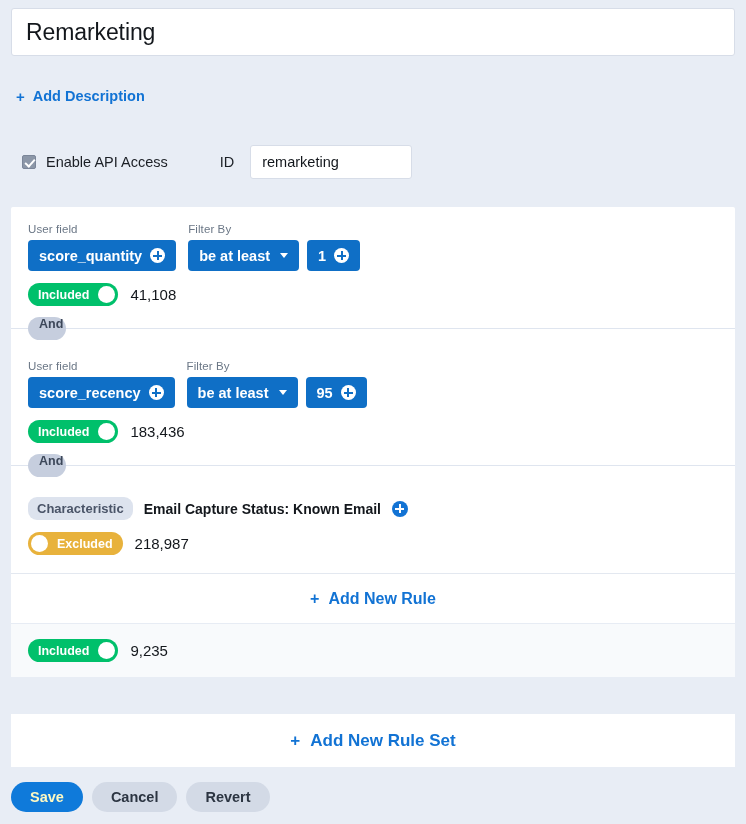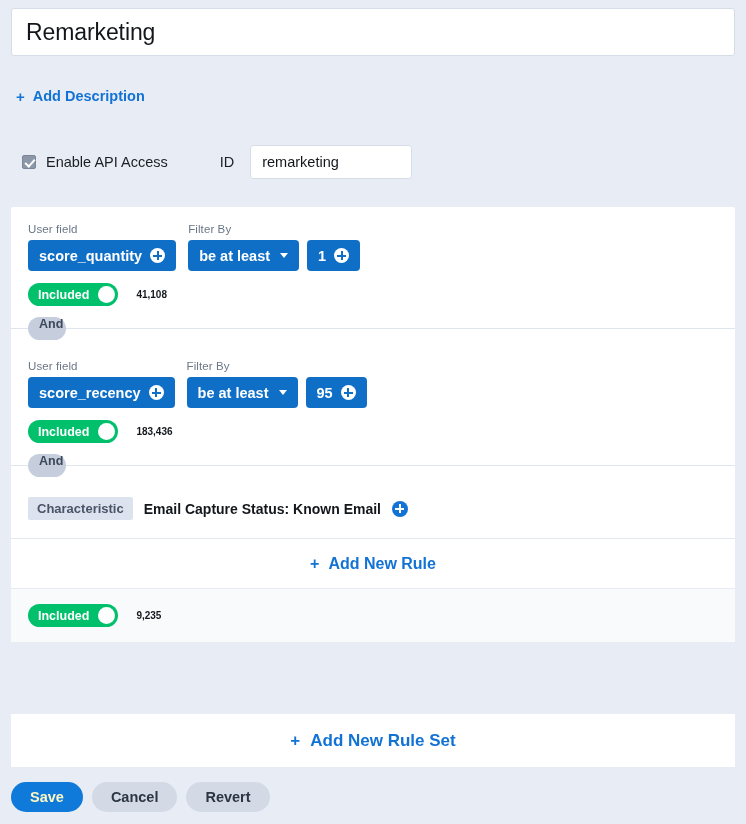--- a/index.html
+++ b/index.html
@@ -105,21 +105,21 @@
     border-right: 4.5px solid transparent;
     border-top: 5px solid #ffffff;
     margin-left: 2px;
   }
 
   
   .char-row { display: flex; align-items: center; gap: 11px; }
   .tag-char {
     background: #dde3ee; color: #4a5468;
     font-size: 13px; font-weight: bold;
-    border-radius: 2px; padding: 4px 9px;
+    border-radius: 9px; padding: 4px 9px;
   }
   .char-text {
     font-size: 14px; font-weight: bold; color: #13171c;
   }
   .icon-plus-b {
     width: 16px; height: 16px; border-radius: 50%;
     background: #1273d4; flex: none; position: relative;
     cursor: pointer;
   }
   .icon-plus-b::before, .icon-plus-b::after {
@@ -147,21 +147,21 @@
   .toggle.excluded {
     background: #e8b23c; color: #ffffff;
     padding: 0 10px 0 3px; gap: 9px;
     flex-direction: row-reverse;
   }
   .toggle.andtog {
     background: #c6cede; color: #3c4759;
     padding: 0 3px 0 11px; gap: 9px; flex-direction: column;
   }
   .count {
-    font-size: 10px; font-weight: bold; color: #13171c; margin-left: 6px;
+    font-size: 15px; font-weight: normal; color: #13171c;
   }
 
   
   .and-divider {
     position: relative;
     height: 30px;
     margin-top: 8px;
   }
   .and-divider .line {
     position: absolute; left: 0; right: 0; top: 14px;
@@ -321,20 +321,27 @@
       </div>
     </div>
 
     <div class="rule" style="padding-bottom:18px;">
       <div class="rule-inner">
         <div class="char-row">
           <span class="tag-char">Characteristic</span>
           <span class="char-text">Email Capture Status: Known Email</span>
           <span class="icon-plus-b"></span>
         </div>
+        <div class="statusrow">
+          <span class="toggle excluded">
+            <span>Excluded</span>
+            <span class="knob"></span>
+          </span>
+          <span class="count">218,987</span>
+        </div>
       </div>
     </div>
 
     <div class="addrule">
       <span class="plus">+</span>
       <span>Add New Rule</span>
     </div>
 
     <div class="summary">
       <div class="statusrow">

